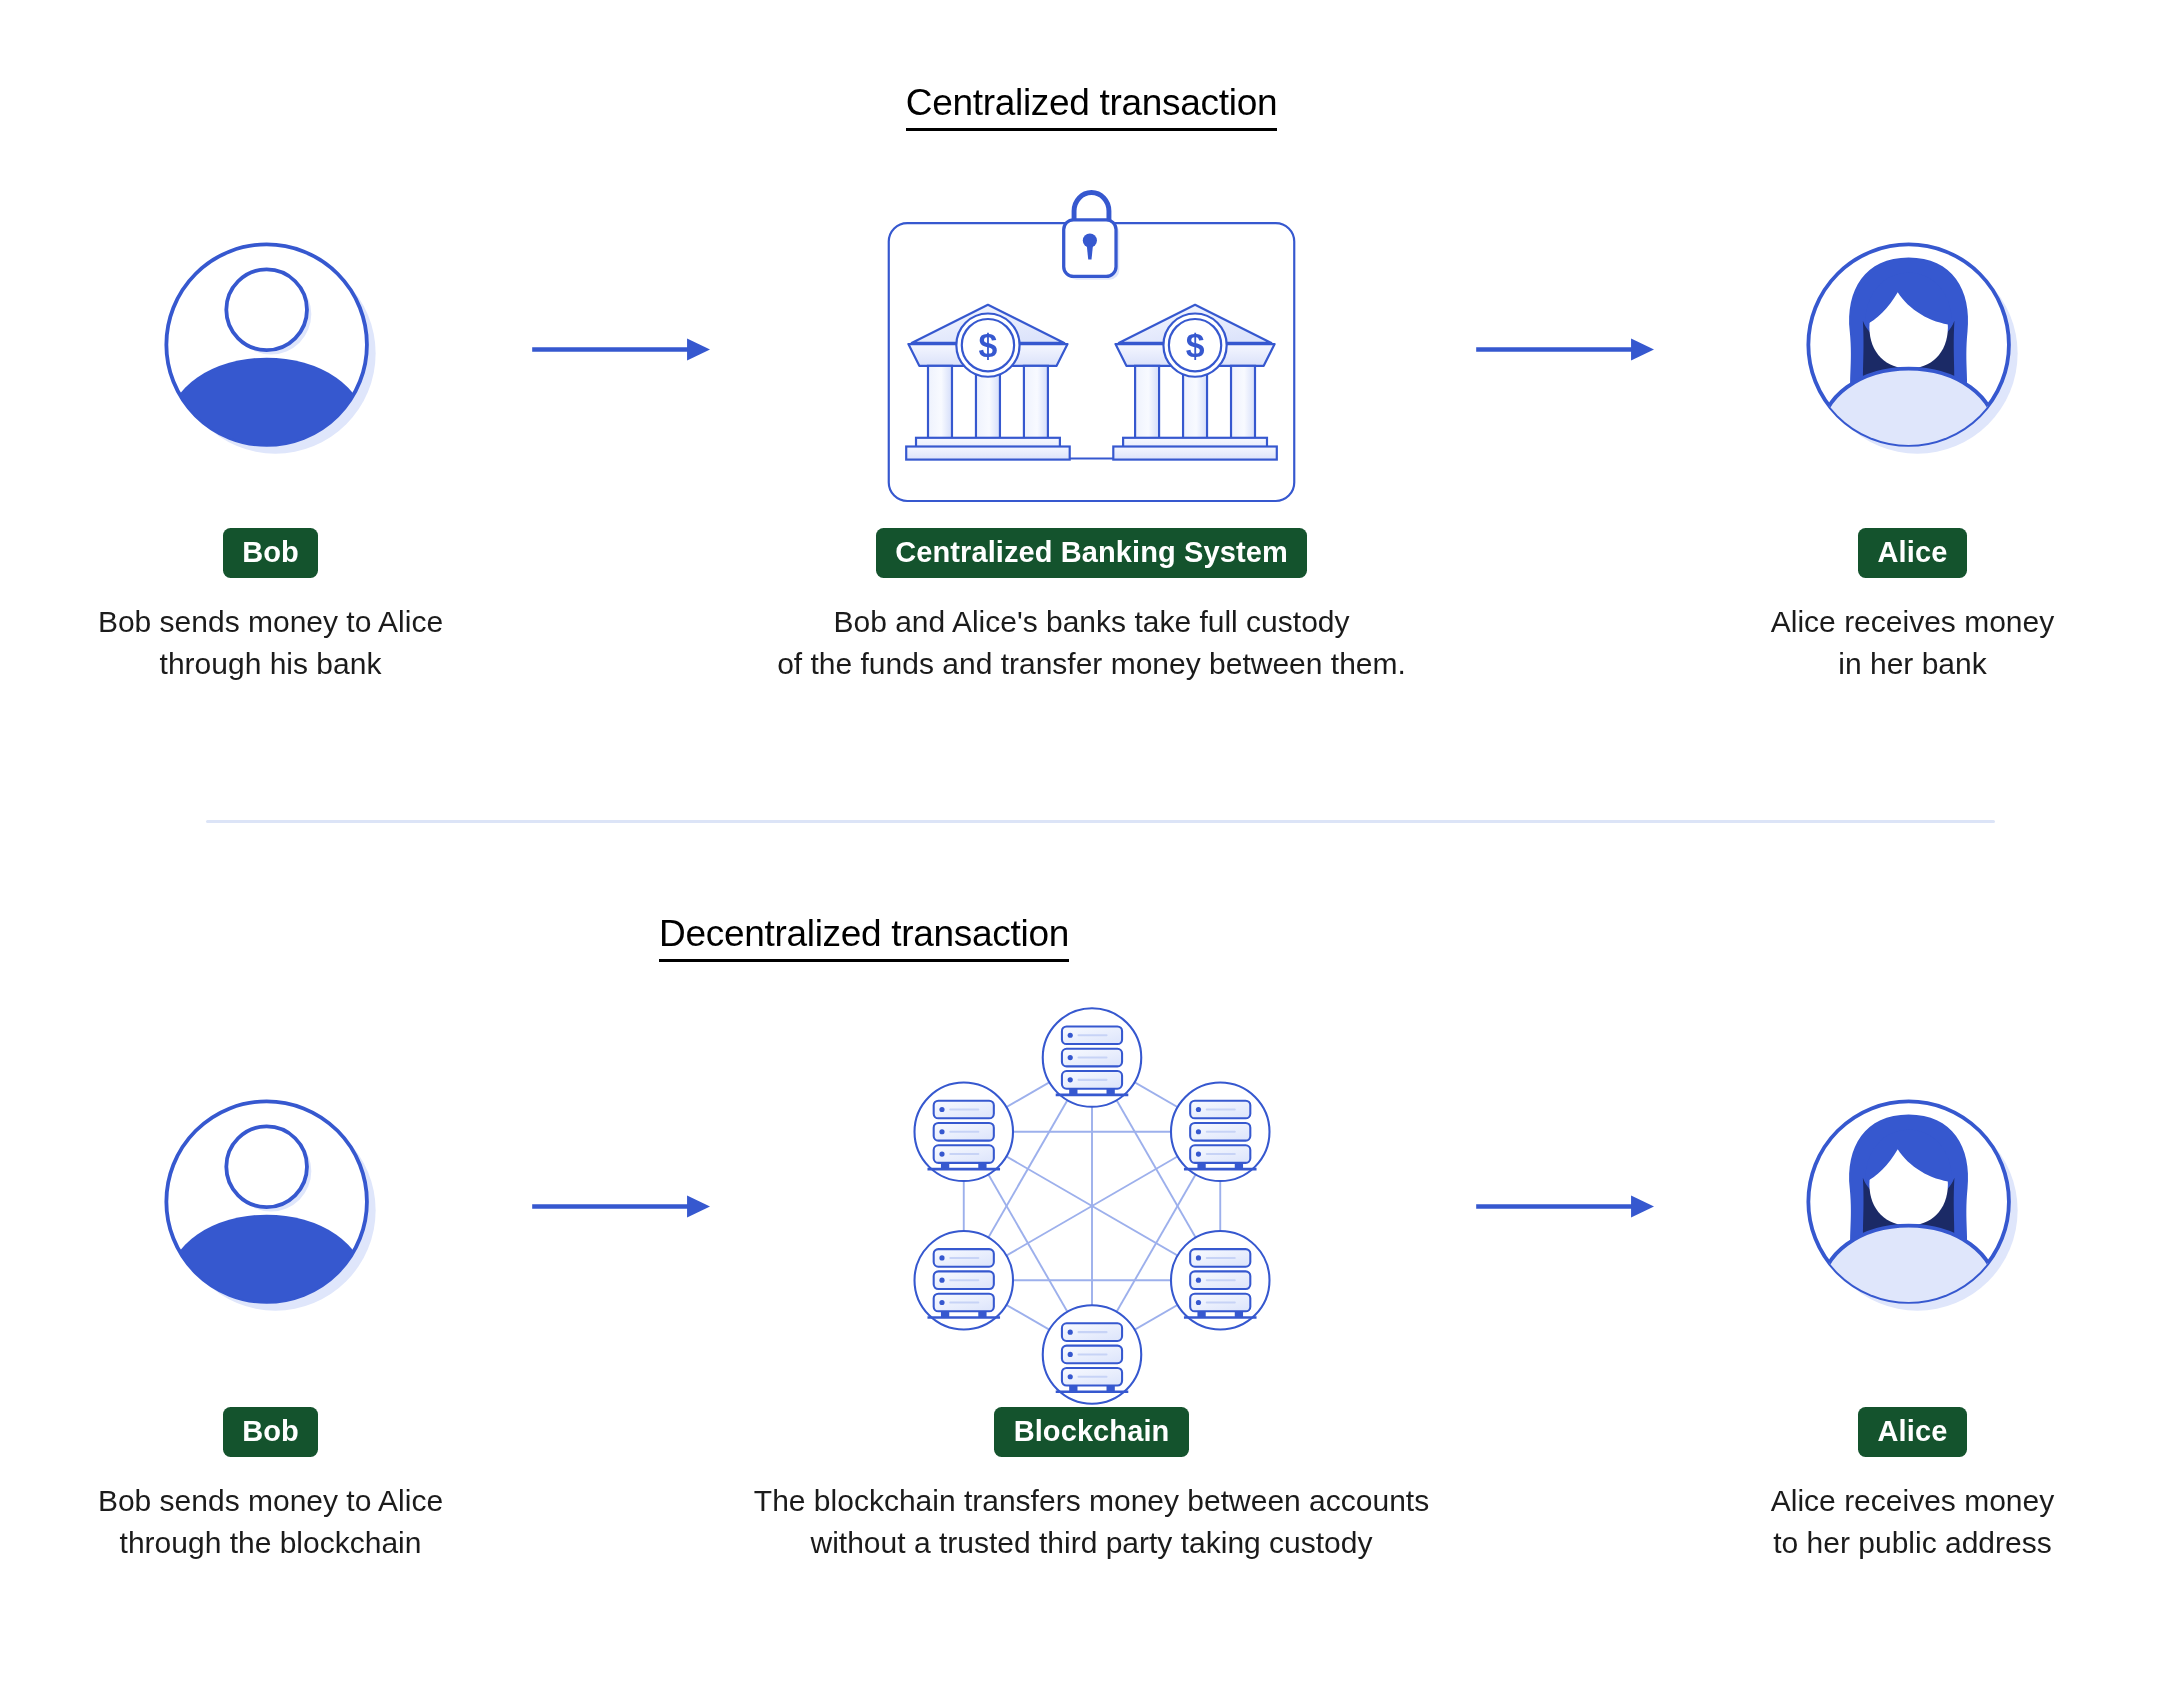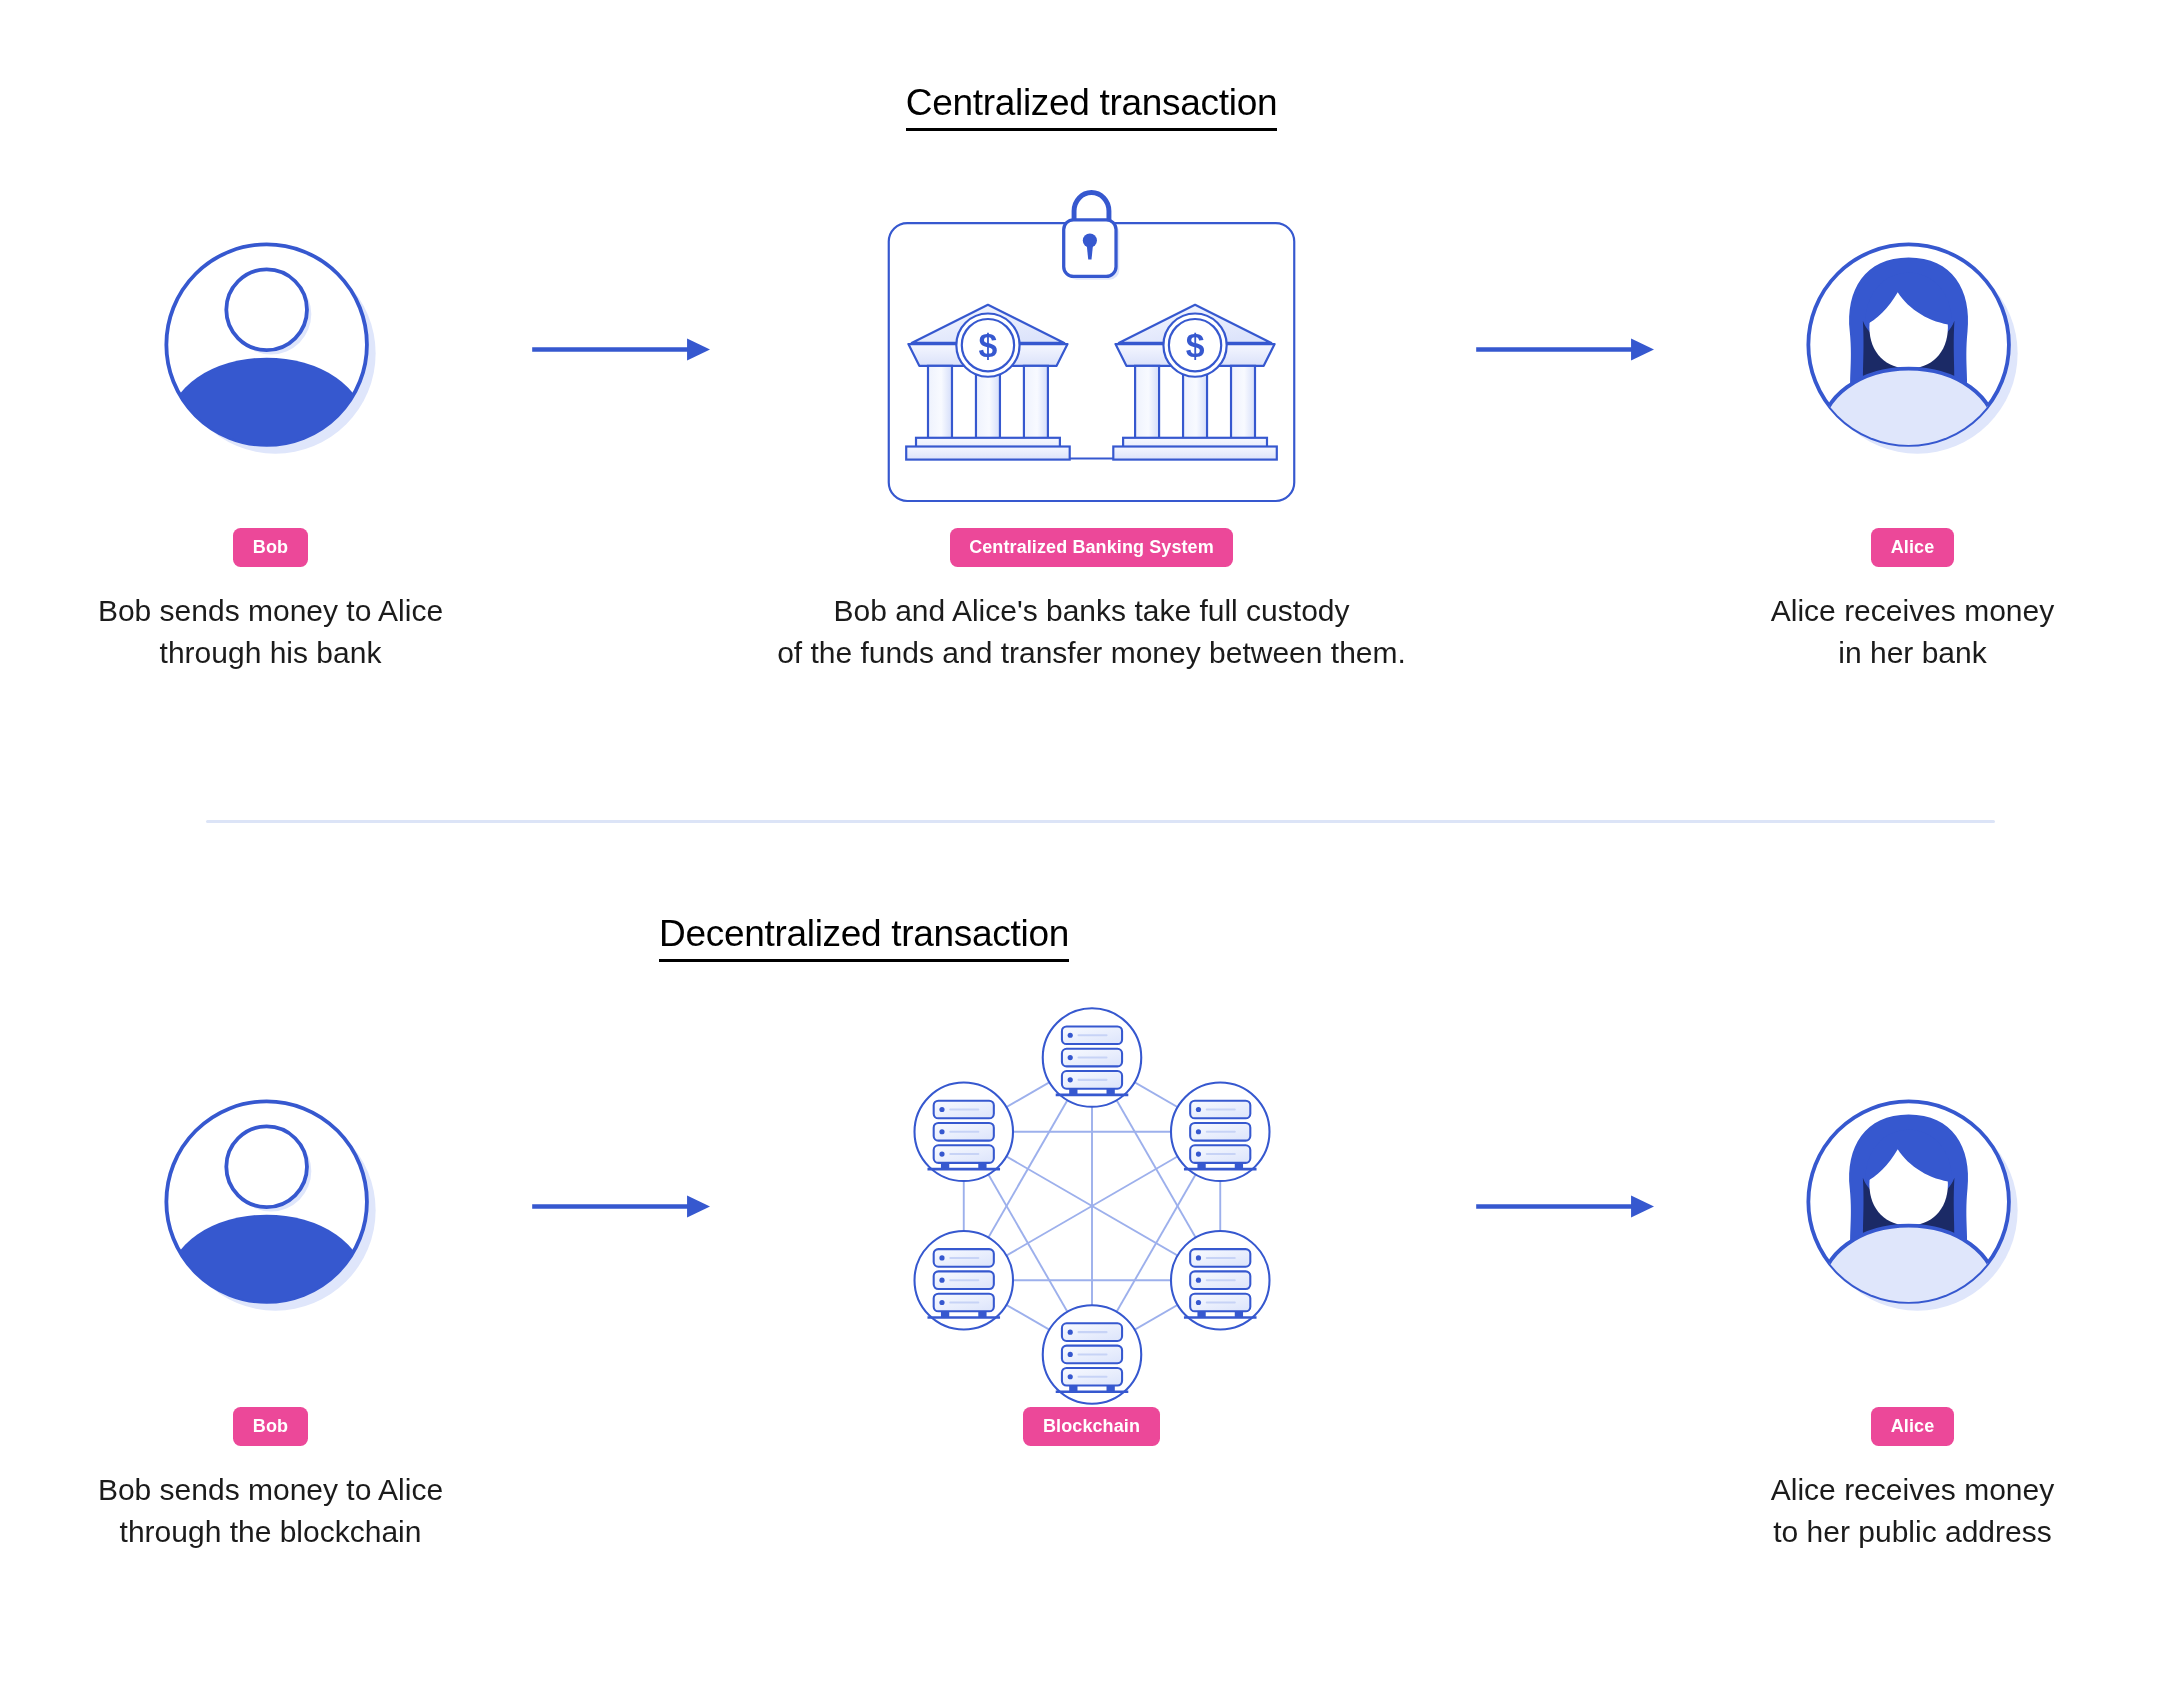--- a/index.html
+++ b/index.html
@@ -93,24 +93,24 @@
     display: flex;
     align-items: flex-start;
     justify-content: center;
   }
   .arrow-top-pad { height: 338px; display: flex; align-items: center; }
   .arrow-bottom-pad { height: 382px; display: flex; align-items: center; }
 
   
   .badge {
     display: inline-block;
-    background: #ec4899;
+    background: #14532d;
     color: #ffffff;
     font-weight: bold;
-    font-size: 18px;
+    font-size: 29px;
     line-height: 1;
     padding: 9.8px 19.6px 11px 19.6px;
     border-radius: 7.6px;
     white-space: nowrap;
     letter-spacing: 0.1px;
   }
   .badge-wrap {
     margin-top: 9.8px;
     display: flex;
     justify-content: center;
@@ -377,20 +377,22 @@
           <use href="#serverNode" x="490" y="119" width="190" height="190"></use>
           <use href="#serverNode" x="490" y="391" width="190" height="190"></use>
           <use href="#serverNode" x="255" y="527" width="190" height="190"></use>
           <use href="#serverNode" x="20" y="391" width="190" height="190"></use>
           <use href="#serverNode" x="20" y="119" width="190" height="190"></use>
         </svg>
       </div>
       <div class="badge-wrap">
         <span class="badge">Blockchain</span>
       </div>
+      <div class="caption">The blockchain transfers money between accounts
+without a trusted third party taking custody</div>
     </div>
 
     <div class="arrow-cell">
       <div class="arrow-bottom-pad">
         <svg width="180" height="33" viewBox="0 0 330 60">
           <line x1="4" y1="30" x2="292" y2="30" stroke="#3658cf" stroke-width="8"></line>
           <polygon points="288,10 330,30 288,50" fill="#3658cf"></polygon>
         </svg>
       </div>
     </div>

